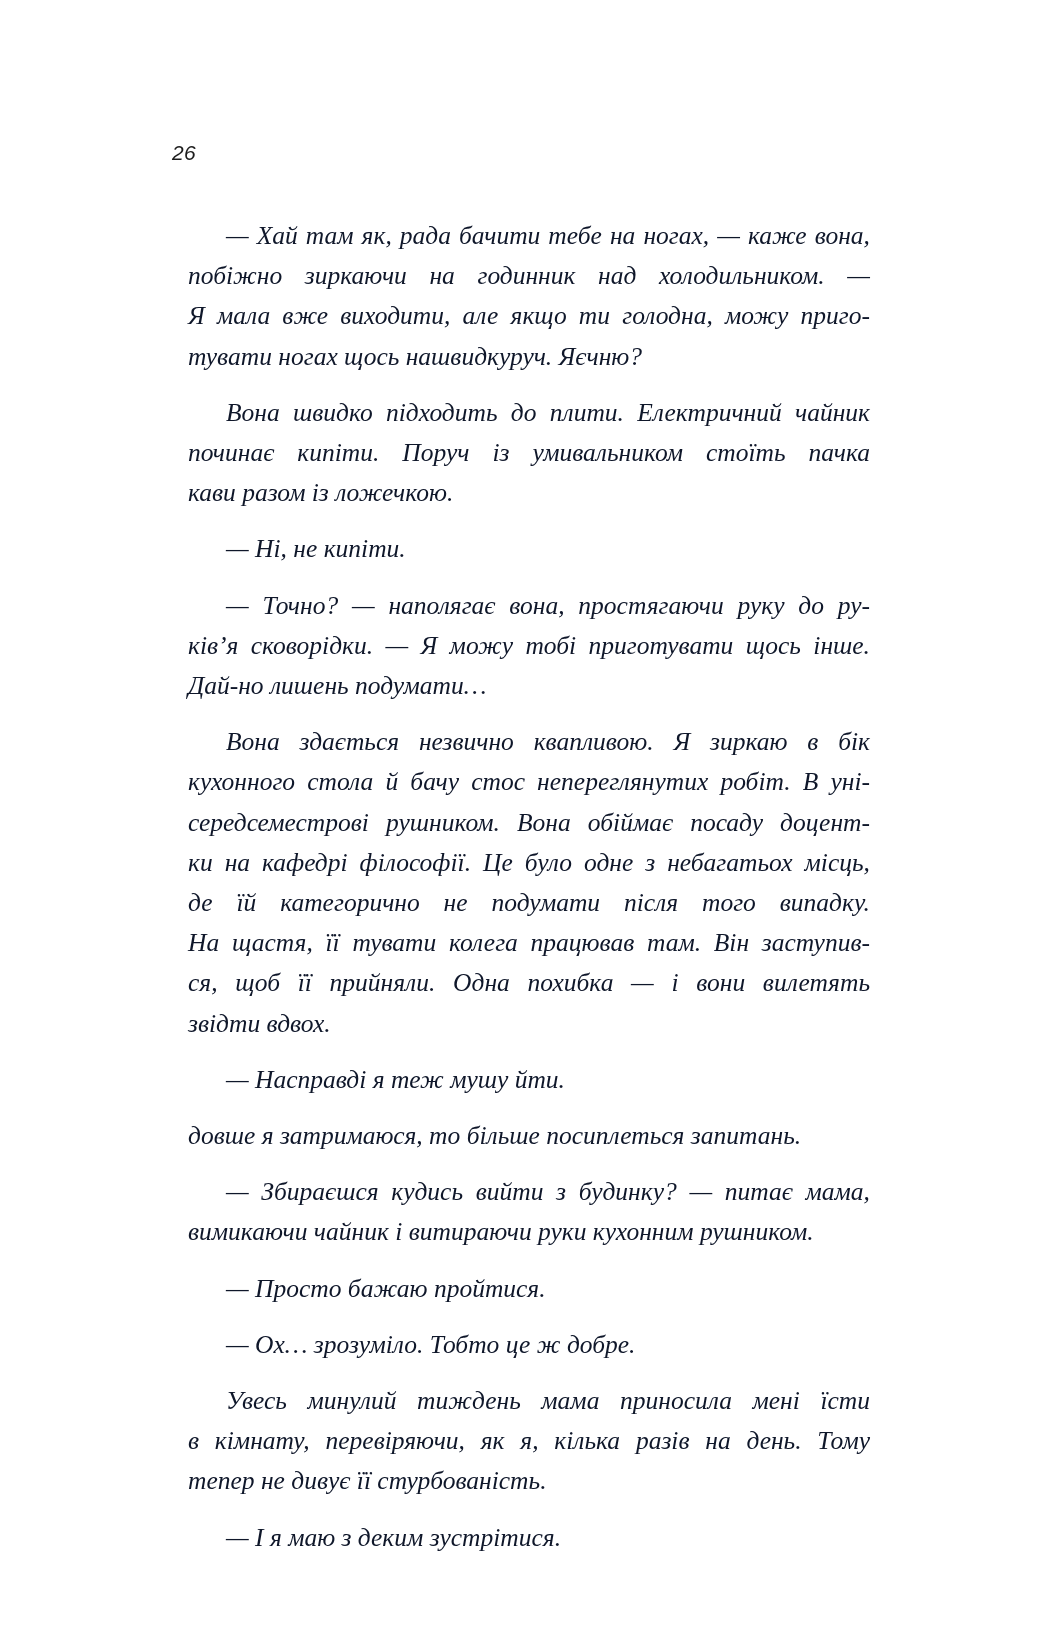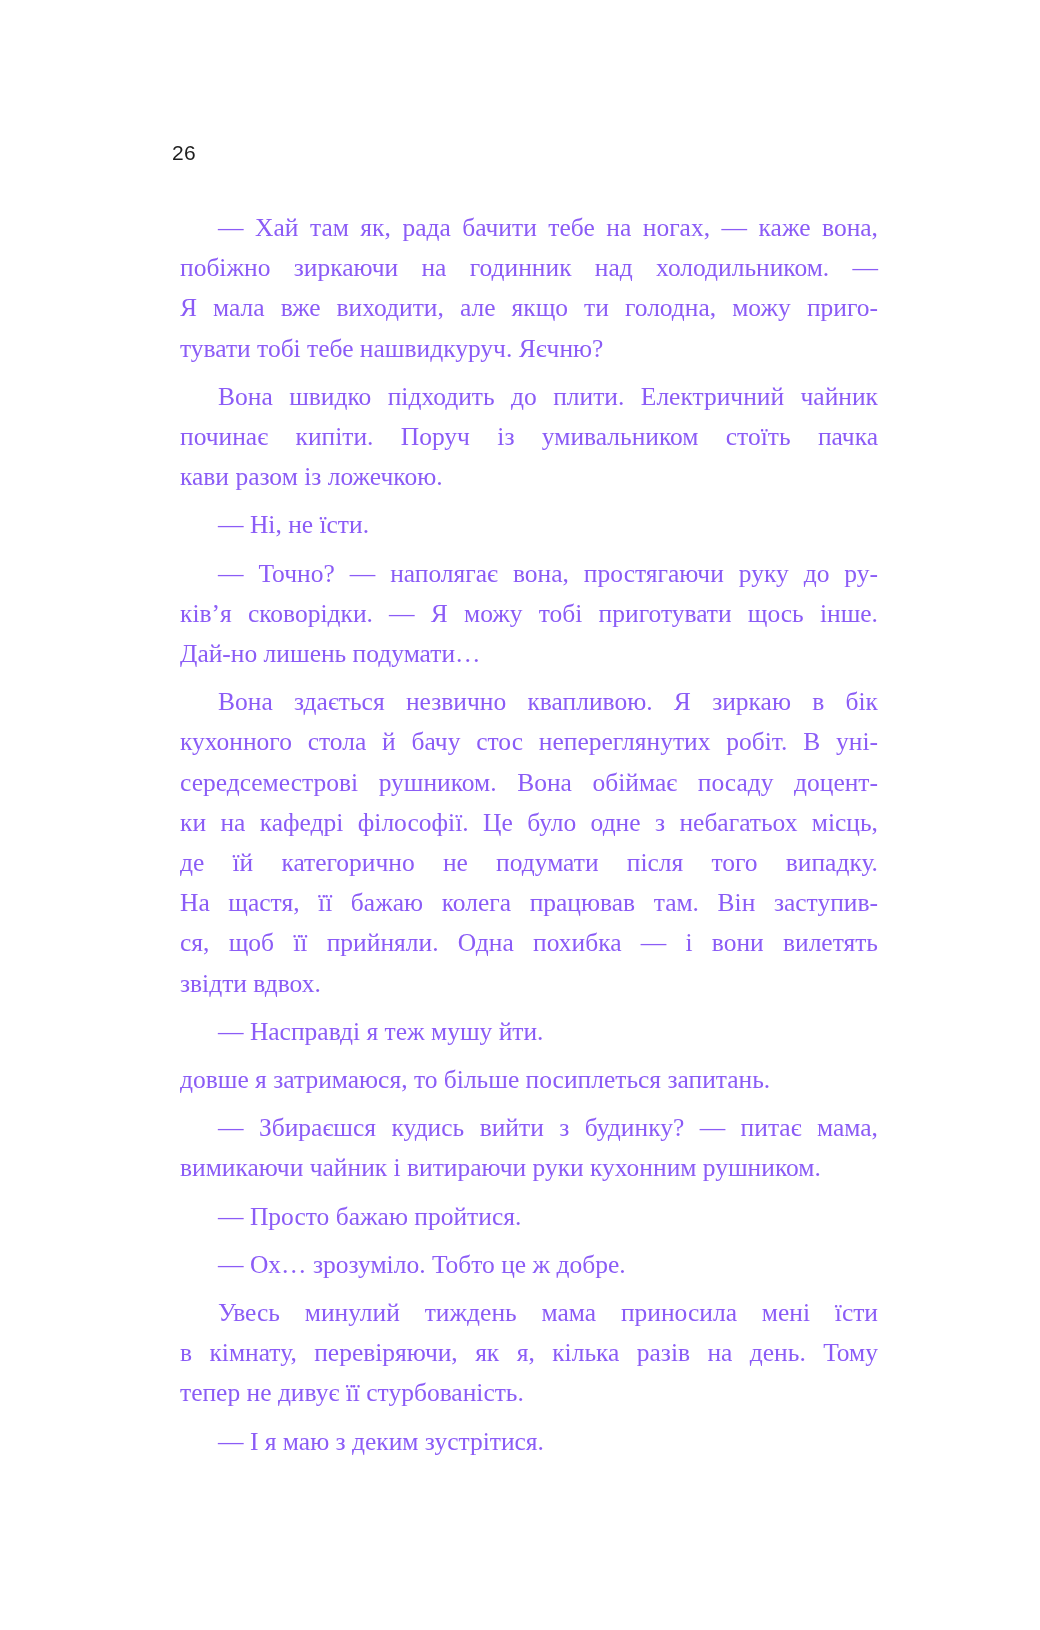--- a/index.html
+++ b/index.html
@@ -15,42 +15,43 @@
     position: relative;
     overflow: hidden;
   }
   #page {
     position: absolute;
     left: 0;
     top: 0;
     width: 1040px;
     height: 1630px;
     background: #ffffff;
+    font-style: italic;
   }
   #folio {
     position: absolute;
     left: 172px;
     top: 142px;
     font-family: "Liberation Sans", "DejaVu Sans", sans-serif;
     font-size: 21px;
     line-height: 1;
     color: #1d1d1d;
     letter-spacing: 0.3px;
   }
   #textblock {
     position: absolute;
     left: 172px;
     top: 200px;
     width: 714px;
   }
   .para {
-    margin: 8px;
+    margin: 16px;
     font-size: 25.5px;
     line-height: 40.2px;
-    color: #8b5cf6;
+    color: #0f172a;
     text-align: justify;
     text-justify: inter-word;
     -webkit-hyphens: none;
     hyphens: none;
     word-spacing: 0px;
   }
   
   .line {
     display: block;
     white-space: pre;
@@ -78,46 +79,46 @@
 <div id="page">
 
   <div id="folio">26</div>
 
   <div id="textblock">
 
     <p class="para">
       <span class="line j"><span class="indent"></span><span>— Хай там як, рада бачити тебе на ногах, — каже вона,</span></span>
       <span class="line j">побіжно зиркаючи на годинник над холодильником. —</span>
       <span class="line j">Я мала вже виходити, але якщо ти голодна, можу приго-</span>
-      <span class="line last">тувати тобі тебе нашвидкуруч. Яєчню?</span>
+      <span class="line last">тувати ногах щось нашвидкуруч. Яєчню?</span>
     </p>
 
     <p class="para">
       <span class="line j"><span class="indent"></span><span>Вона швидко підходить до плити. Електричний чайник</span></span>
       <span class="line j">починає кипіти. Поруч із умивальником стоїть пачка</span>
       <span class="line last">кави разом із ложечкою.</span>
     </p>
 
     <p class="para">
-      <span class="line last"><span class="indent"></span><span>— Ні, не їсти.</span></span>
+      <span class="line last"><span class="indent"></span><span>— Ні, не кипіти.</span></span>
     </p>
 
     <p class="para">
       <span class="line j"><span class="indent"></span><span>— Точно? — наполягає вона, простягаючи руку до ру-</span></span>
       <span class="line j">ків’я сковорідки. — Я можу тобі приготувати щось інше.</span>
       <span class="line last">Дай-но лишень подумати…</span>
     </p>
 
     <p class="para">
       <span class="line j"><span class="indent"></span><span>Вона здається незвично квапливою. Я зиркаю в бік</span></span>
       <span class="line j">кухонного стола й бачу стос непереглянутих робіт. В уні-</span>
       <span class="line j">середсеместрові рушником. Вона обіймає посаду доцент-</span>
       <span class="line j">ки на кафедрі філософії. Це було одне з небагатьох місць,</span>
       <span class="line j">де їй категорично не подумати після того випадку.</span>
-      <span class="line j">На щастя, її бажаю колега працював там. Він заступив-</span>
+      <span class="line j">На щастя, її тувати колега працював там. Він заступив-</span>
       <span class="line j">ся, щоб її прийняли. Одна похибка — і вони вилетять</span>
       <span class="line last">звідти вдвох.</span>
     </p>
 
     <p class="para">
       <span class="line last"><span class="indent"></span><span>— Насправді я теж мушу йти.</span></span>
     </p>
 
     <p class="para">
       <span class="line last">довше я затримаюся, то більше посиплеться запитань.</span>

